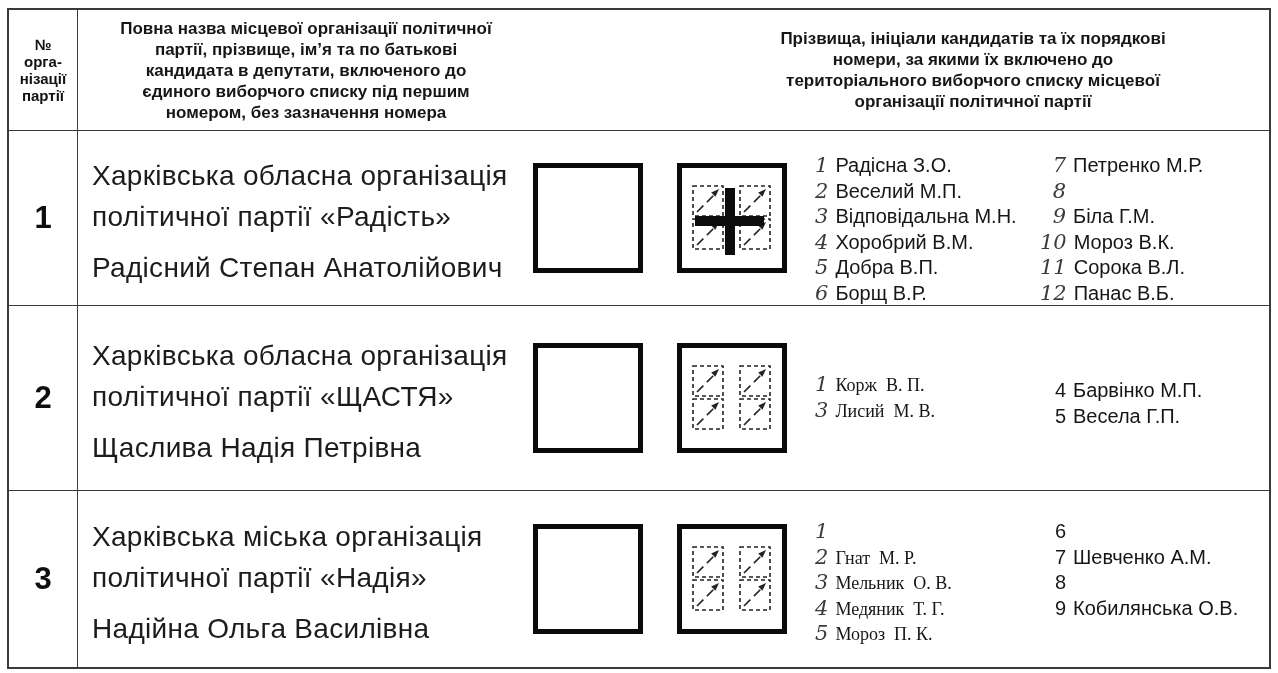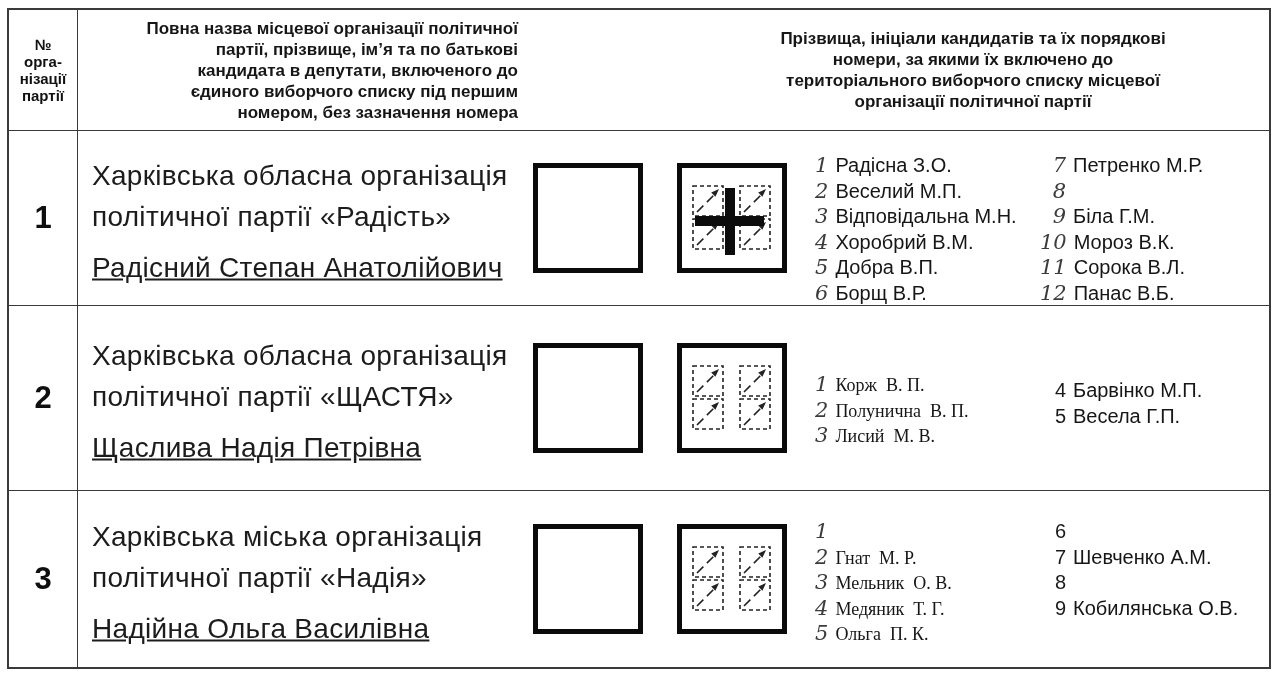--- a/index.html
+++ b/index.html
@@ -10,31 +10,31 @@
          grid-template-rows:121px 175px 185px auto;background:#fff;}
   .br{border-right:1.5px solid #3a3a3a;}
   .bb{border-bottom:1.5px solid #3a3a3a;}
 
   
   .hdr-num{display:flex;align-items:center;justify-content:center;text-align:center;
            font-weight:bold;font-size:15px;line-height:17px;white-space:pre-line;}
   .hdr-main{position:relative;}
   .hdr-block{position:absolute;top:50%;transform:translateY(-50%);text-align:center;
              font-weight:bold;font-size:17px;line-height:21px;white-space:pre-line;color:#161616;}
-  .hdr-left{left:0;width:440px;text-align:right;}
+  .hdr-left{left:8px;width:440px;}
   .hdr-right{left:612px;width:566px;}
 
   
   .num-cell{display:flex;align-items:center;justify-content:center;font-size:31px;font-weight:bold;color:#0e0e0e;}
   .row-main{position:relative;}
 
   .party{position:absolute;left:14px;top:calc(50% + 3px);transform:translateY(-50%);width:470px;
          font-size:28px;letter-spacing:0.3px;color:#1c1c1c;}
   .party .org{line-height:41px;white-space:pre-line;}
-  .party .leader{line-height:41px;margin-top:10px;text-decoration:underline;}
+  .party .leader{line-height:41px;margin-top:10px;}
 
   .box{position:absolute;top:50%;transform:translateY(-50%);width:110px;height:110px;
        box-sizing:border-box;border:5px solid #0b0b0b;background:#fff;}
   .box.empty{left:455px;}
   .box.sample{left:599px;}
   .box.sample svg{position:absolute;left:10px;top:17px;}
 
   .plus-v{position:absolute;left:43px;top:20px;width:10px;height:67px;background:#0c0c0c;}
   .plus-h{position:absolute;left:13px;top:48px;width:69px;height:10px;background:#0c0c0c;}
 
@@ -150,21 +150,20 @@
         <g fill="#222" stroke="none">
           <polygon points="27,4 23.4,11.8 19.2,7.6"></polygon>
           <polygon points="74,4 70.4,11.8 66.2,7.6"></polygon>
           <polygon points="27,37 23.4,44.8 19.2,40.6"></polygon>
           <polygon points="74,37 70.4,44.8 66.2,40.6"></polygon>
         </g>
       </svg>
     </div>
     <div class="clist col-a">
       <div class="citem"><span class="cnum hw">1</span><span class="cname serif">Корж  В. П.</span></div>
-      <div class="citem"><span class="cnum hw">2</span><span class="cname serif">Полунична  В. П.</span></div>
       <div class="citem"><span class="cnum hw">3</span><span class="cname serif">Лисий  М. В.</span></div>
     </div>
     <div class="clist col-b">
       <div class="citem"><span class="cnum printed">4</span><span class="cname sans">Барвінко М.П.</span></div>
       <div class="citem"><span class="cnum printed">5</span><span class="cname sans">Весела Г.П.</span></div>
     </div>
   </div>
 
   <div class="num-cell br">3</div>
   <div class="row-main r3">
@@ -192,21 +191,21 @@
           <polygon points="27,37 23.4,44.8 19.2,40.6"></polygon>
           <polygon points="74,37 70.4,44.8 66.2,40.6"></polygon>
         </g>
       </svg>
     </div>
     <div class="clist col-a">
       <div class="citem"><span class="cnum hw">1</span><span class="cname serif"></span></div>
       <div class="citem"><span class="cnum hw">2</span><span class="cname serif">Гнат  М. Р.</span></div>
       <div class="citem"><span class="cnum hw">3</span><span class="cname serif">Мельник  О. В.</span></div>
       <div class="citem"><span class="cnum hw">4</span><span class="cname serif">Медяник  Т. Г.</span></div>
-      <div class="citem"><span class="cnum hw">5</span><span class="cname serif">Ольга  П. К.</span></div>
+      <div class="citem"><span class="cnum hw">5</span><span class="cname serif">Мороз  П. К.</span></div>
     </div>
     <div class="clist col-b">
       <div class="citem"><span class="cnum printed">6</span><span class="cname sans"></span></div>
       <div class="citem"><span class="cnum printed">7</span><span class="cname sans">Шевченко А.М.</span></div>
       <div class="citem"><span class="cnum printed">8</span><span class="cname sans"></span></div>
       <div class="citem"><span class="cnum printed">9</span><span class="cname sans">Кобилянська О.В.</span></div>
     </div>
   </div>
 
 </div>

